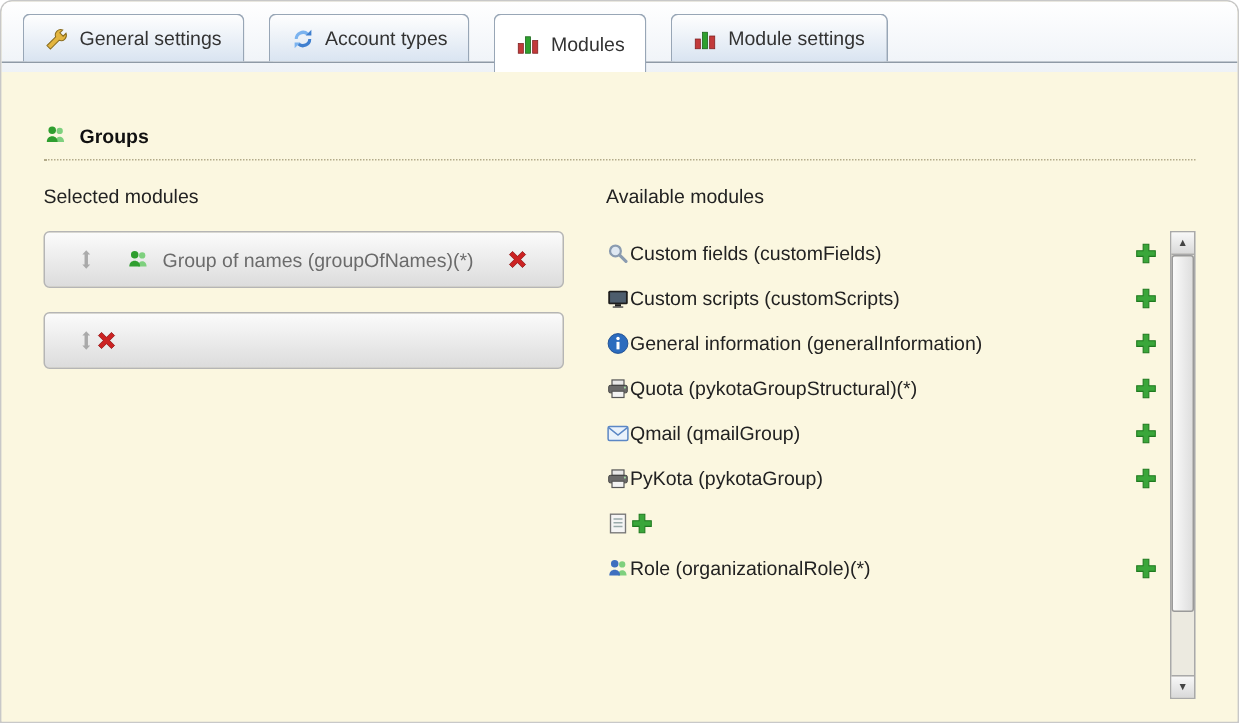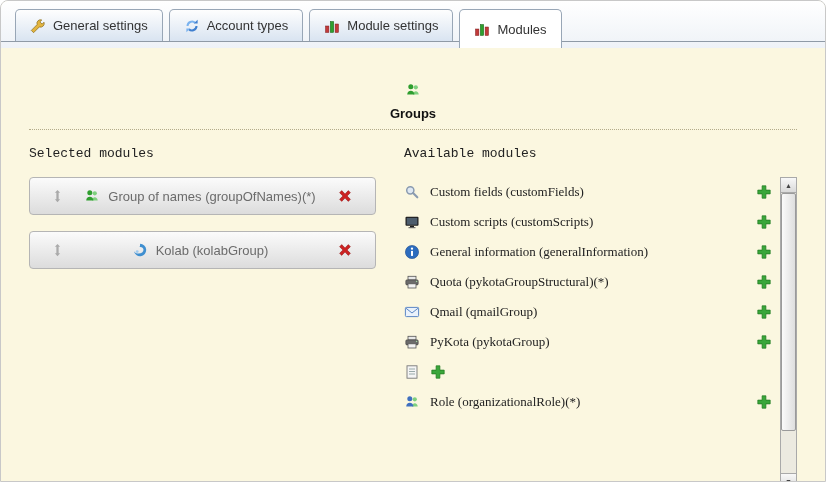--- a/index.html
+++ b/index.html
@@ -23,21 +23,21 @@
     position: relative;
     height: 47px;
     background: linear-gradient(#ffffff, #eef2f7);
   }
   .tab-line {
     position: absolute; left: 0; right: 0; top: 40px;
     height: 1px; background: #8f9aa6; z-index: 1;
   }
   .tabs {
     position: absolute; left: 14px; top: 8px;
-    display: flex; gap: 6px; align-items: flex-start; z-index: 2;
+    display: flex; gap: 16px; align-items: flex-start; z-index: 2;
   }
   .tab {
     display: flex; align-items: center; gap: 7px;
     height: 32px; padding: 0 14px;
     background: linear-gradient(#fefefe, #d9e4f1);
     border: 1px solid #98a6b6; border-bottom: none;
     border-radius: 5px 5px 0 0;
     color: #333; cursor: pointer; white-space: nowrap;
   }
   .tab.active {
@@ -50,27 +50,26 @@
   .content {
     height: 435px;
     background: #fbf7e0;
     padding: 34px 28px 0 28px;
   }
   .section-header {
     display: flex; align-items: center; gap: 8px;
     font-weight: bold; color: #111;
     padding-bottom: 8px;
     border-bottom: 1px dotted #b3ab8a;
-    flex-direction: column;
   }
   .section-header svg { width: 16px; height: 16px; display:block; }
   .columns { display: flex; margin-top: 16px; }
   .col-left { width: 375px; flex: 0 0 375px; }
   .col-right { flex: 1; }
-  .col-heading { color: #222; margin-bottom: 16px; font-family: Liberation Mono, monospace; }
+  .col-heading { color: #222; margin-bottom: 16px; }
   
   .selected-box {
     width: 347px; height: 38px;
     border: 1px solid #b5b5b5; border-radius: 4px;
     background: linear-gradient(#fbfbfb, #dcdcdc);
     display: flex; align-items: center;
     padding: 0 22px; margin-bottom: 16px;
     color: #6b6b6b;
   }
   .selected-box .mid {
@@ -78,22 +77,22 @@
   }
   .selected-box svg { width: 16px; height: 16px; display: block; }
   .drag-handle { cursor: move; display: flex; align-items: center; }
   .drag-handle svg { width: 11px; height: 14px; opacity: .8; }
   .icon-btn { cursor: pointer; display: inline-flex; align-items: center; }
   .icon-btn svg { width: 16px; height: 16px; display: block; }
   
   .avail-wrap { display: flex; align-items: flex-start; }
   .avail-list { flex: 1; }
   .avail-row {
-    display: flex; align-items: center; gap: 10px;
-    min-height: 30px; padding: 1px 0; font-family: Liberation Serif, serif;
+    display: flex; align-items: center; 
+    min-height: 30px; padding: 1px 0;
   }
   .avail-row svg.mod-icon { width: 16px; height: 16px; flex: 0 0 16px; display:block; }
   .avail-row .label { flex: 1; color: #222; line-height: 1.15; }
   .avail-row .icon-btn { margin-right: 8px; }
   .row-wrap .label { max-width: 225px; }
   
   .scrollbar {
     width: 17px; height: 312px;
     border: 1px solid #a9a9a9;
     background: #eceae0;
@@ -207,31 +206,31 @@
             <use href="#i-wrench"></use>
           </svg>
         <span>General settings</span>
       </div>
       <div class="tab">
         <svg>
             <use href="#i-sync"></use>
           </svg>
         <span>Account types</span>
       </div>
+      <div class="tab active">
+        <svg>
+            <use href="#i-chart"></use>
+          </svg>
+        <span>Modules</span>
+      </div>
       <div class="tab">
         <svg>
             <use href="#i-chart"></use>
           </svg>
         <span>Module settings</span>
-      </div>
-      <div class="tab active">
-        <svg>
-            <use href="#i-chart"></use>
-          </svg>
-        <span>Modules</span>
       </div>
     </div>
   </div>
 
   <div class="content">
 
     <div class="section-header">
       <svg>
           <use href="#i-people-green"></use>
         </svg>
@@ -261,26 +260,20 @@
               </svg>
           </span>
         </div>
 
         <div class="selected-box">
           <span class="drag-handle">
             <svg>
                 <use href="#i-drag"></use>
               </svg>
           </span>
-          <span class="mid">
-            <svg>
-                <use href="#i-kolab"></use>
-              </svg>
-            <span>Kolab (kolabGroup)</span>
-          </span>
           <span class="icon-btn">
             <svg>
                 <use href="#i-xdel"></use>
               </svg>
           </span>
         </div>
       </div>
 
       <div class="col-right">
         <div class="col-heading">Available modules</div>

